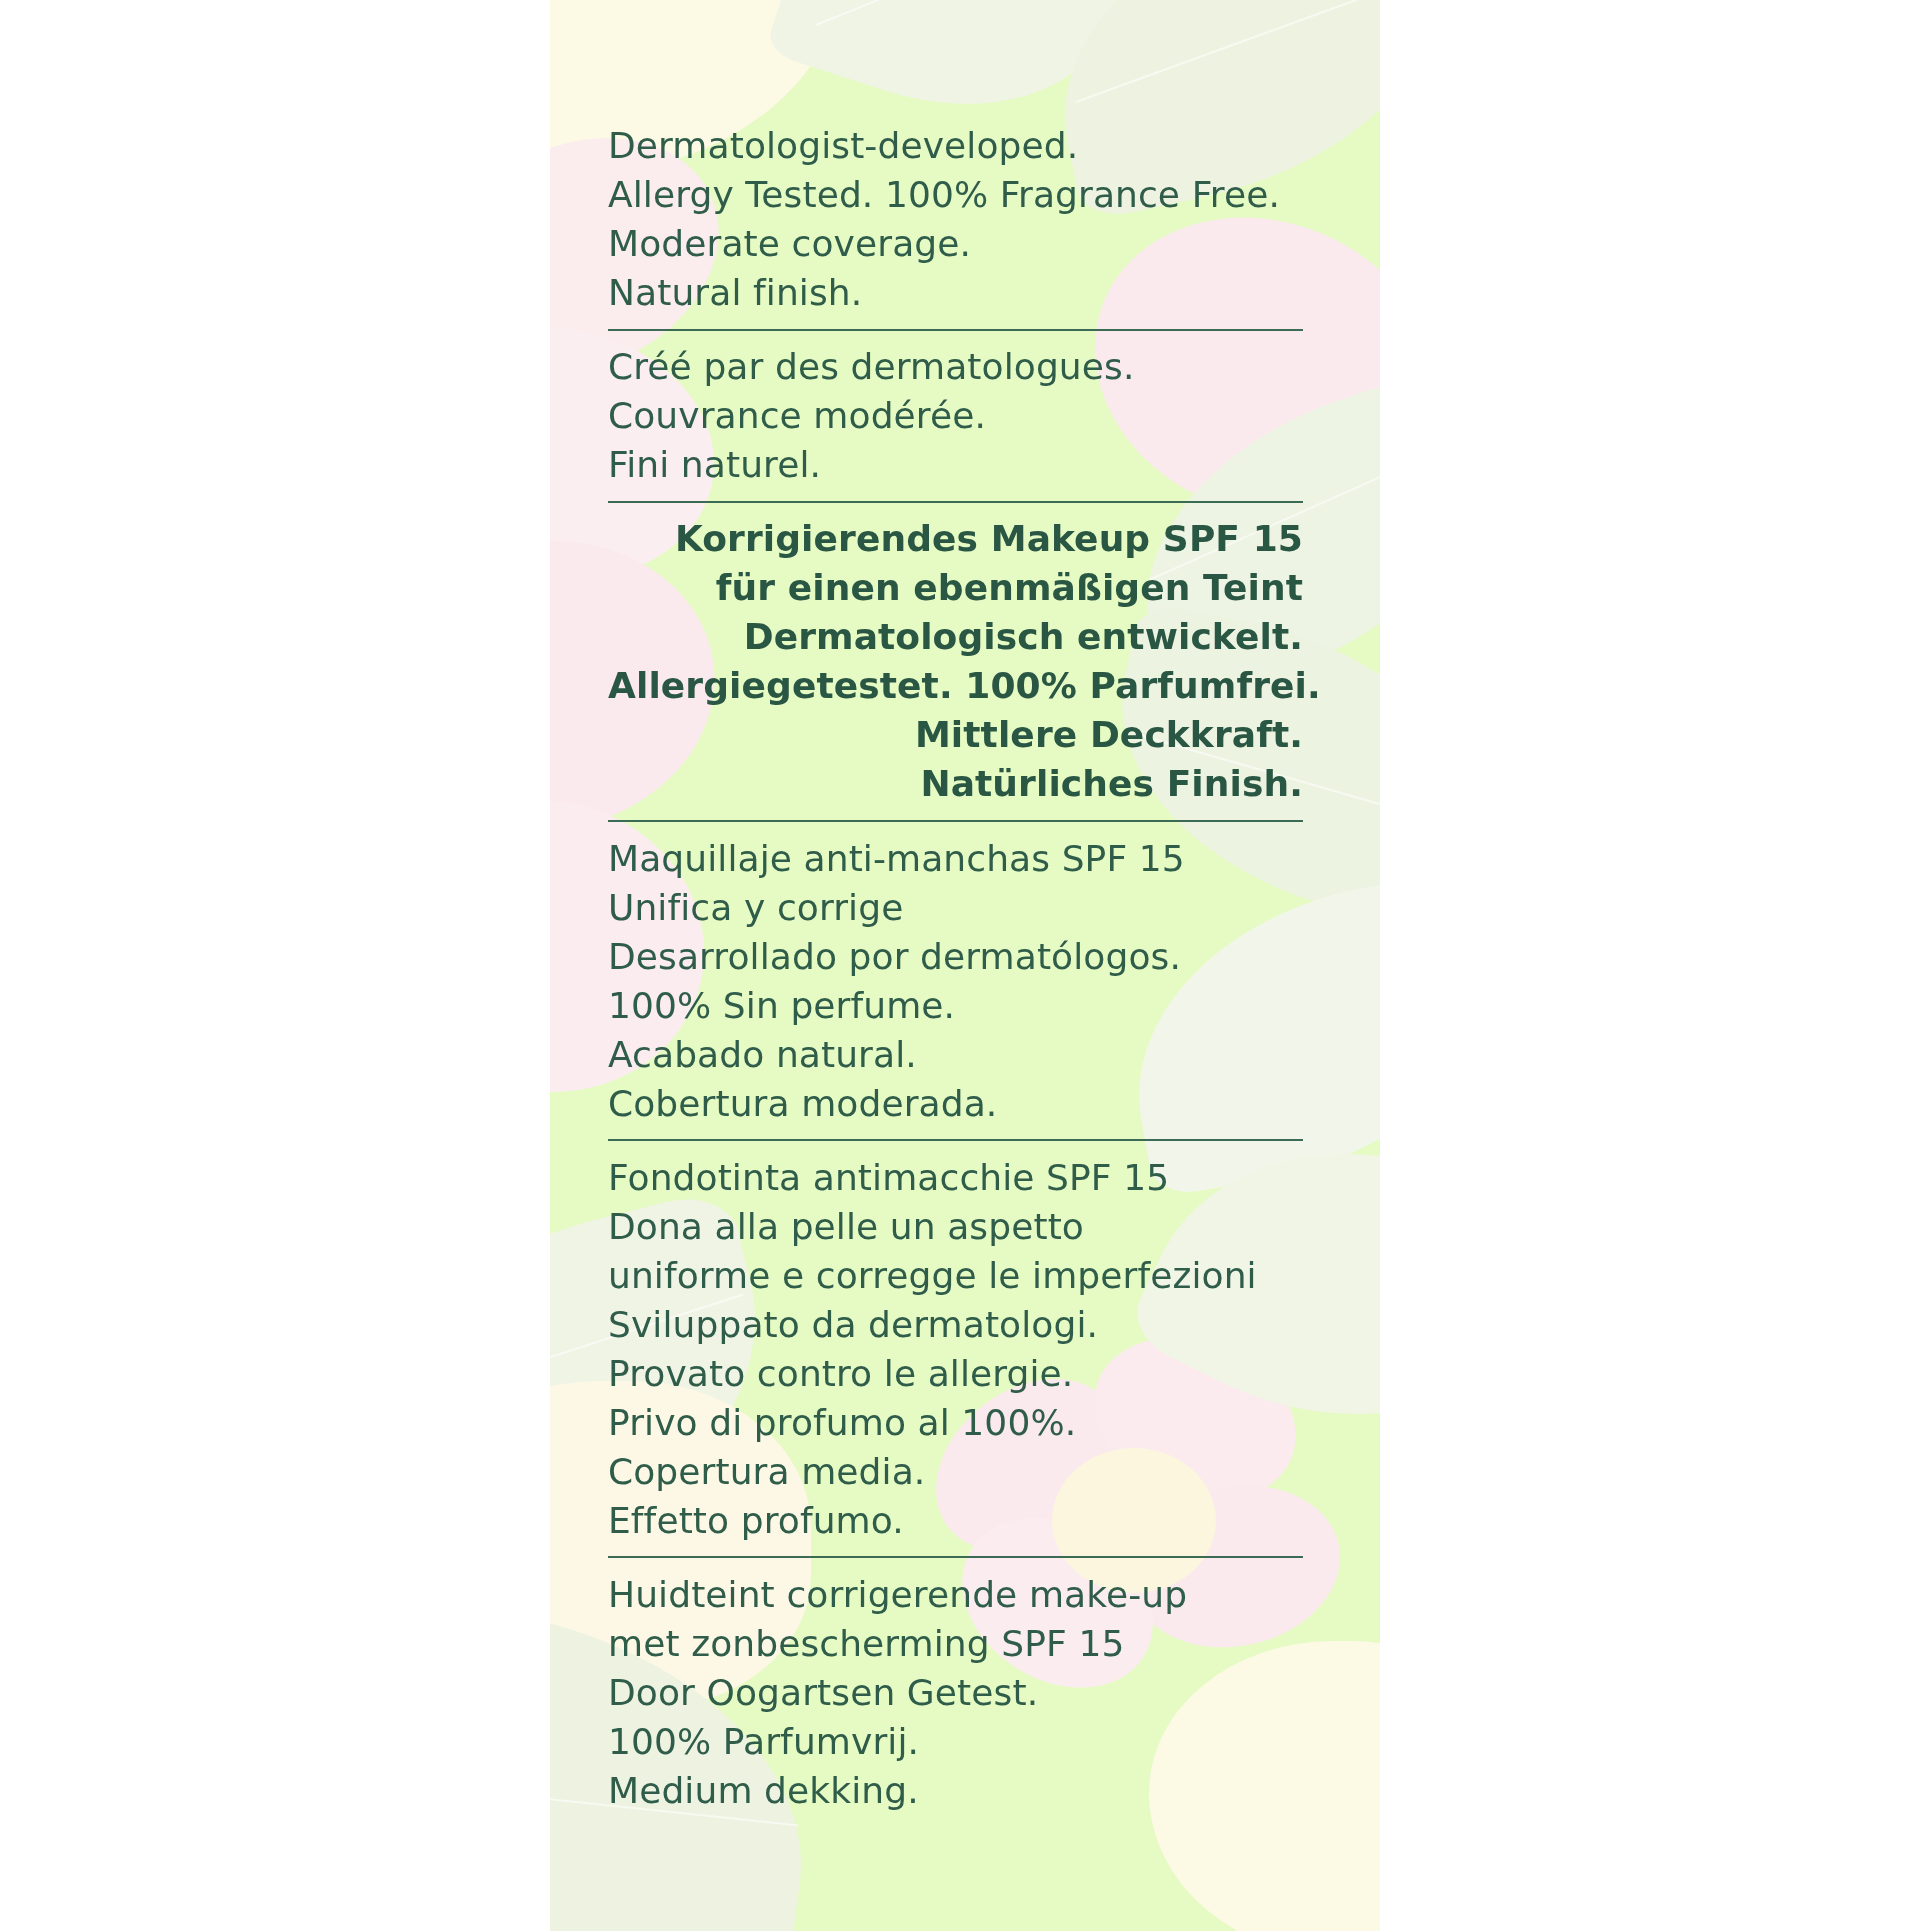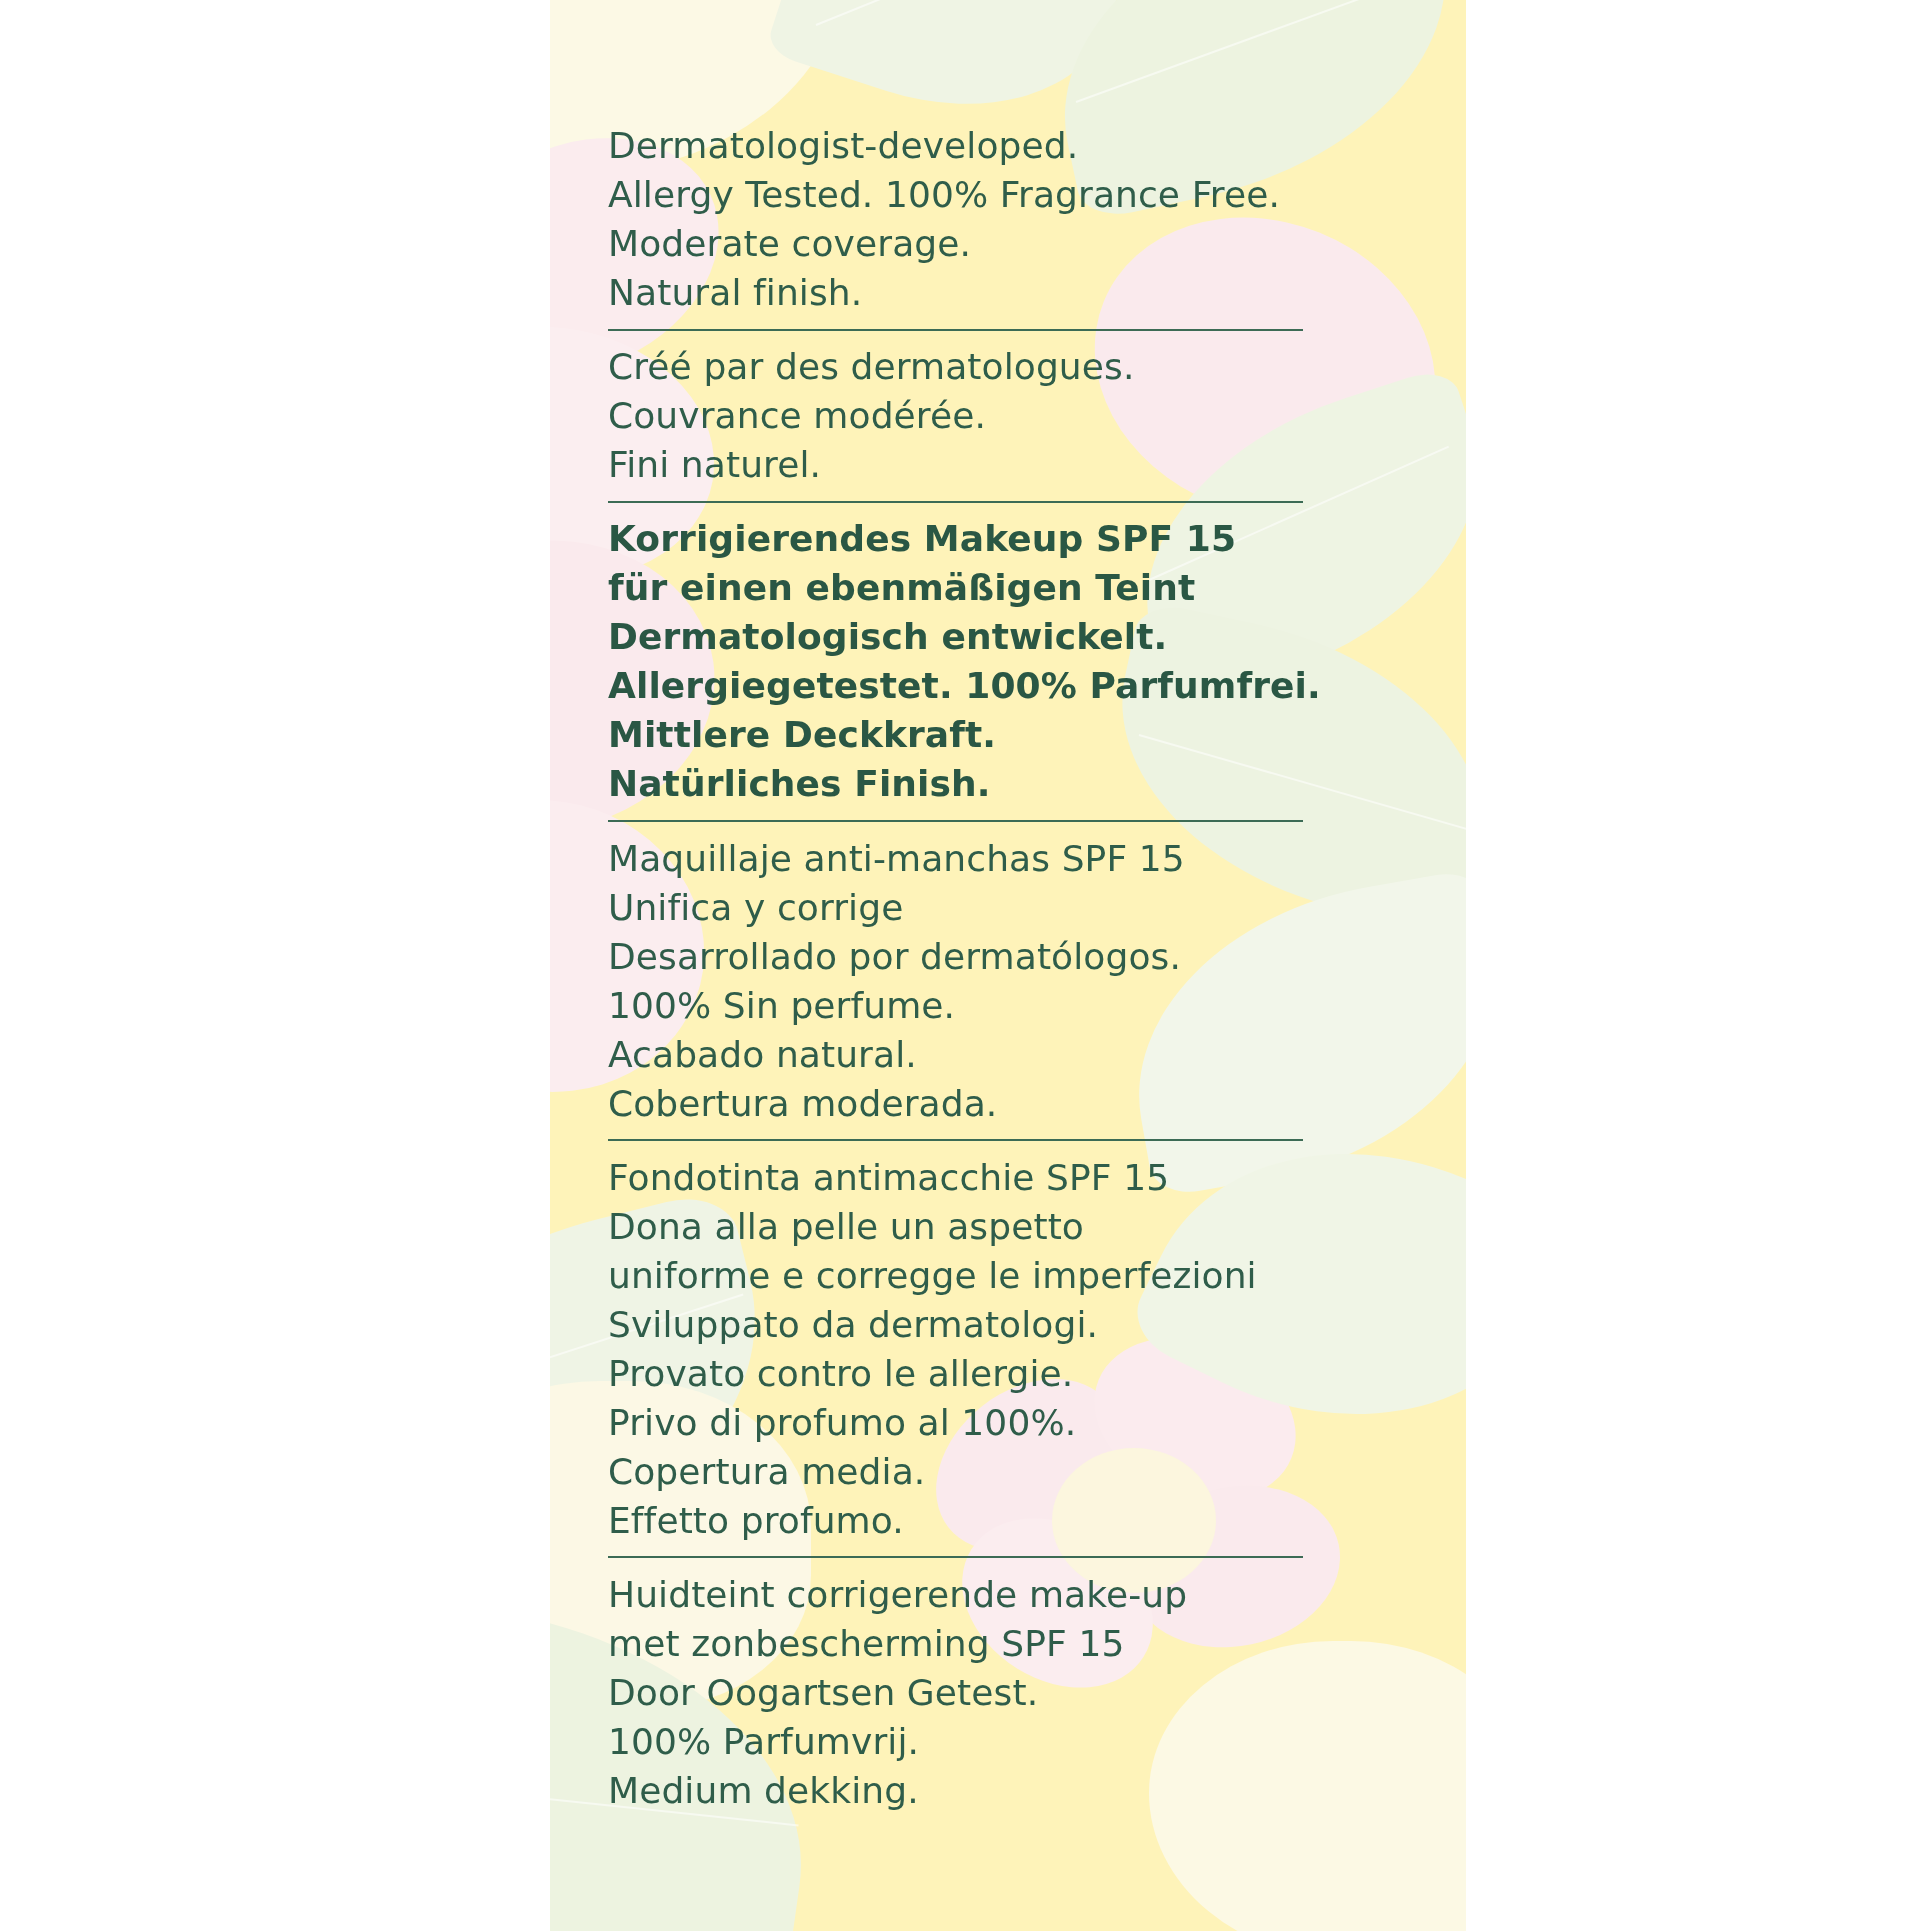--- a/index.html
+++ b/index.html
@@ -12,23 +12,23 @@
     height: 1931px;
     overflow: hidden;
     font-family: "DejaVu Sans", sans-serif;
   }
 
   
   #package-panel {
     position: absolute;
     left: 550px;
     top: 0px;
-    width: 916px;
+    width: 830px;
     height: 1931px;
-    background: #fde047;
+    background: #bef264;
     overflow: hidden;
   }
 
   
   #decor {
     position: absolute;
     inset: 0;
     overflow: hidden;
   }
   .leaf {
@@ -64,20 +64,21 @@
   .line {
     color: #2f5d4a;
     font-size: 36px;
     line-height: 49px;
     letter-spacing: 0.1px;
     white-space: nowrap;
   }
   .block.bold .line {
     font-weight: bold;
     color: #2a5744;
+    text-align: right;
   }
   .rule {
     border: 0;
     border-top: 2.9px solid #3c6b55;
     margin: 11.6px 0 11.6px 0;
     width: 100%;
   }
 </style>
 </head>
 <body>

